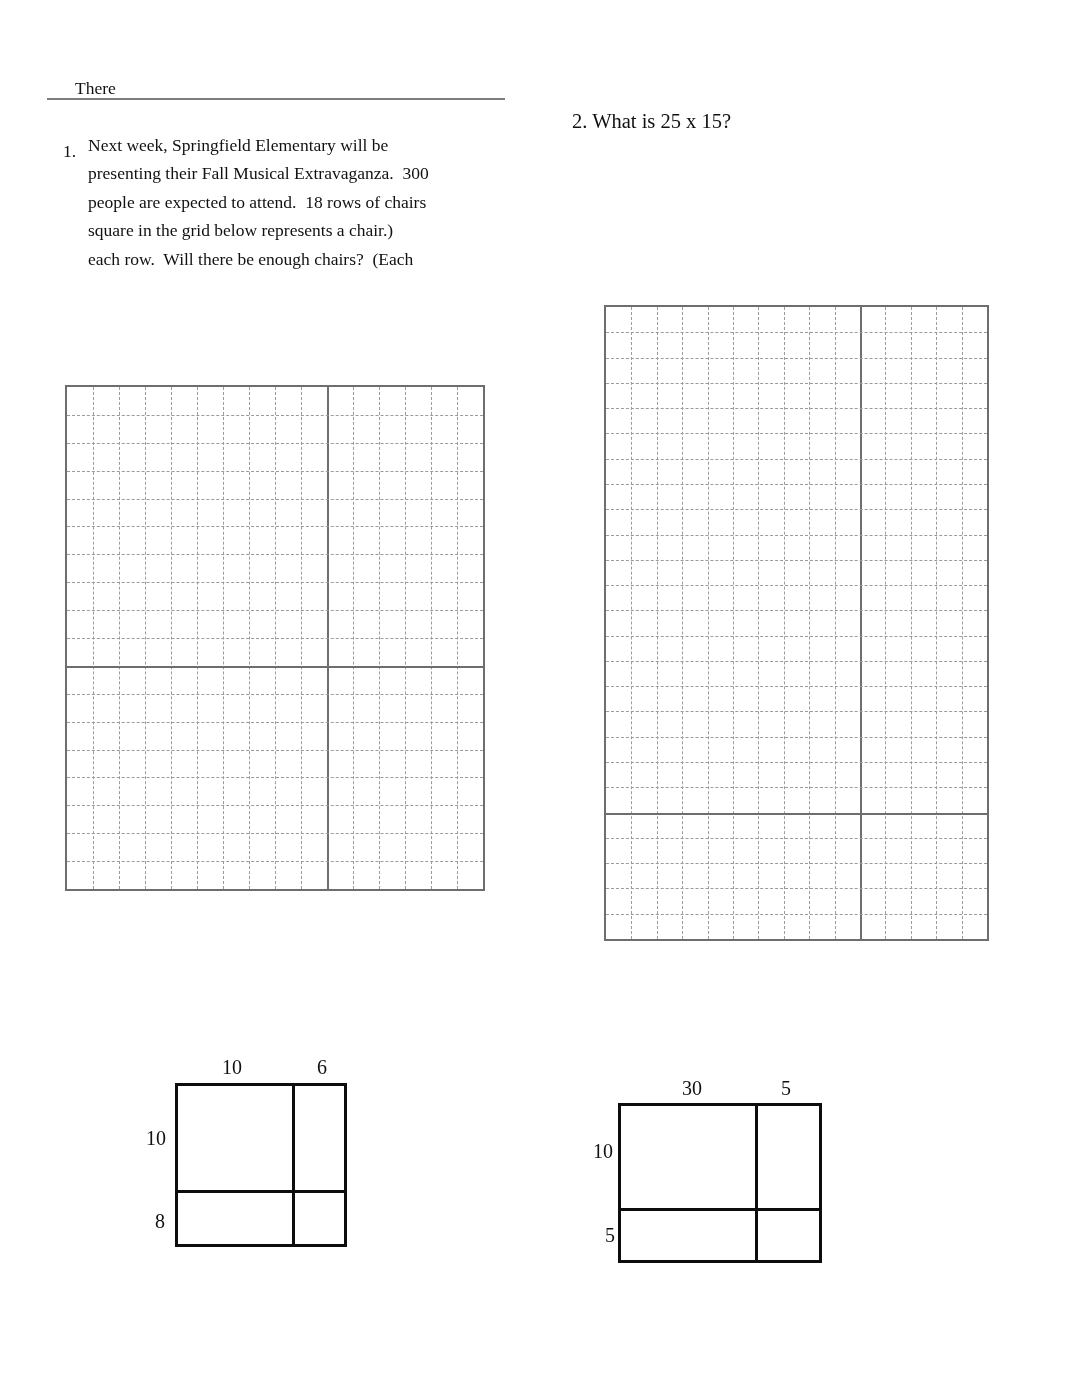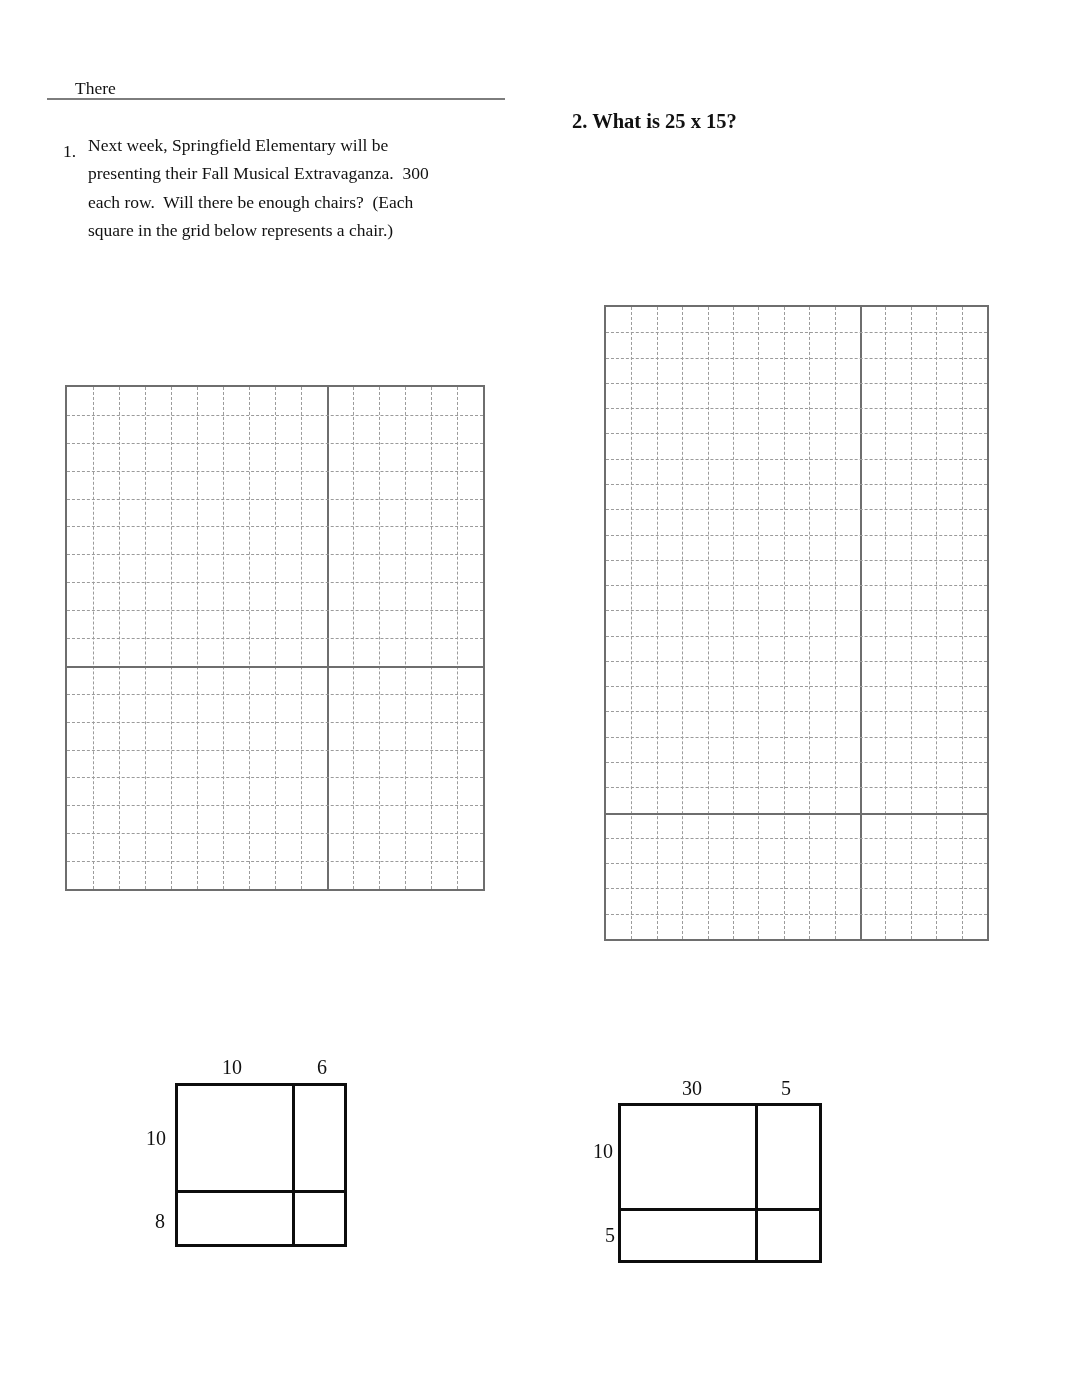--- a/index.html
+++ b/index.html
@@ -51,21 +51,20 @@
     white-space: pre;
   }
 
   
   .p2 {
     position: absolute;
     left: 572px;
     top: 110px;
     font-size: 20.5px;
     white-space: pre;
-    font-weight: bold;
   }
 
   
   .grid {
     position: absolute;
     box-sizing: border-box;
     border: 2px solid #6e6e6e;
     background: #ffffff;
   }
   .grid1 { left: 65px;  top: 385px; width: 420px; height: 506px; }
@@ -112,22 +111,23 @@
 
 <div class="page">
 
   <span class="name-label">There</span>
   <div class="name-underline"></div>
 
   <div class="p1-num">1.</div>
   <div class="p1-lines">
     <div class="p1-line">Next week, Springfield Elementary will be</div>
     <div class="p1-line">presenting their Fall Musical Extravaganza.  300</div>
+    <div class="p1-line">people are expected to attend.  18 rows of chairs</div>
+    <div class="p1-line">square in the grid below represents a chair.)</div>
     <div class="p1-line">each row.  Will there be enough chairs?  (Each</div>
-    <div class="p1-line">square in the grid below represents a chair.)</div>
   </div>
 
   <div class="p2">2. What is 25 x 15?</div>
 
   <div class="grid grid1">
       <div class="gline v" style="left: 26px;"></div>
       <div class="gline v" style="left: 52px;"></div>
       <div class="gline v" style="left: 78px;"></div>
       <div class="gline v" style="left: 104px;"></div>
       <div class="gline v" style="left: 130px;"></div>

